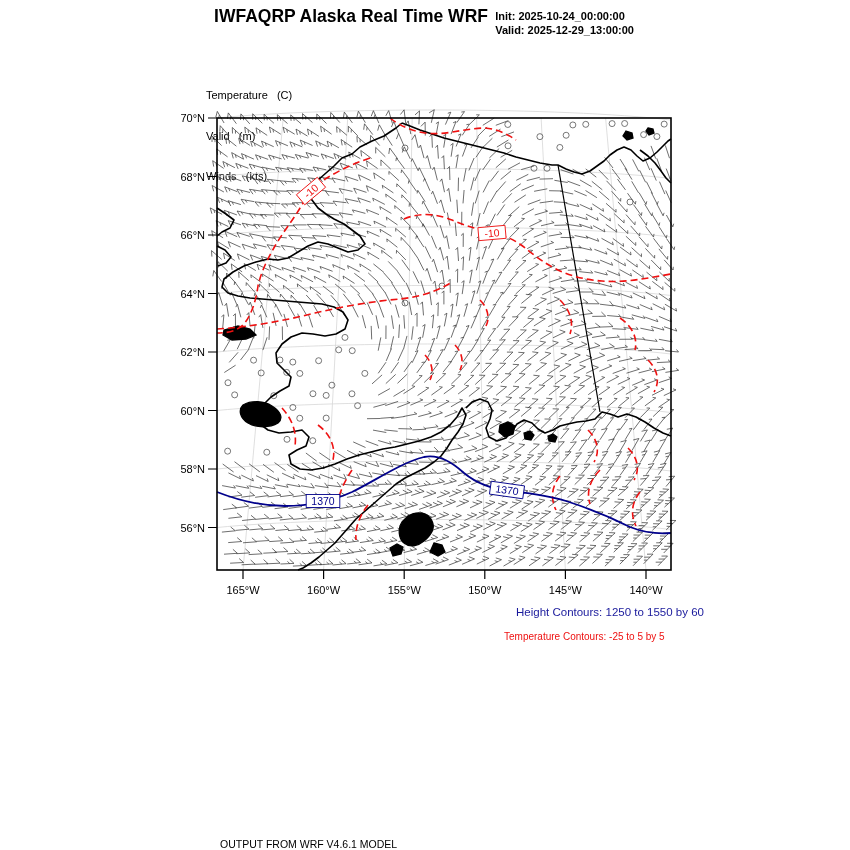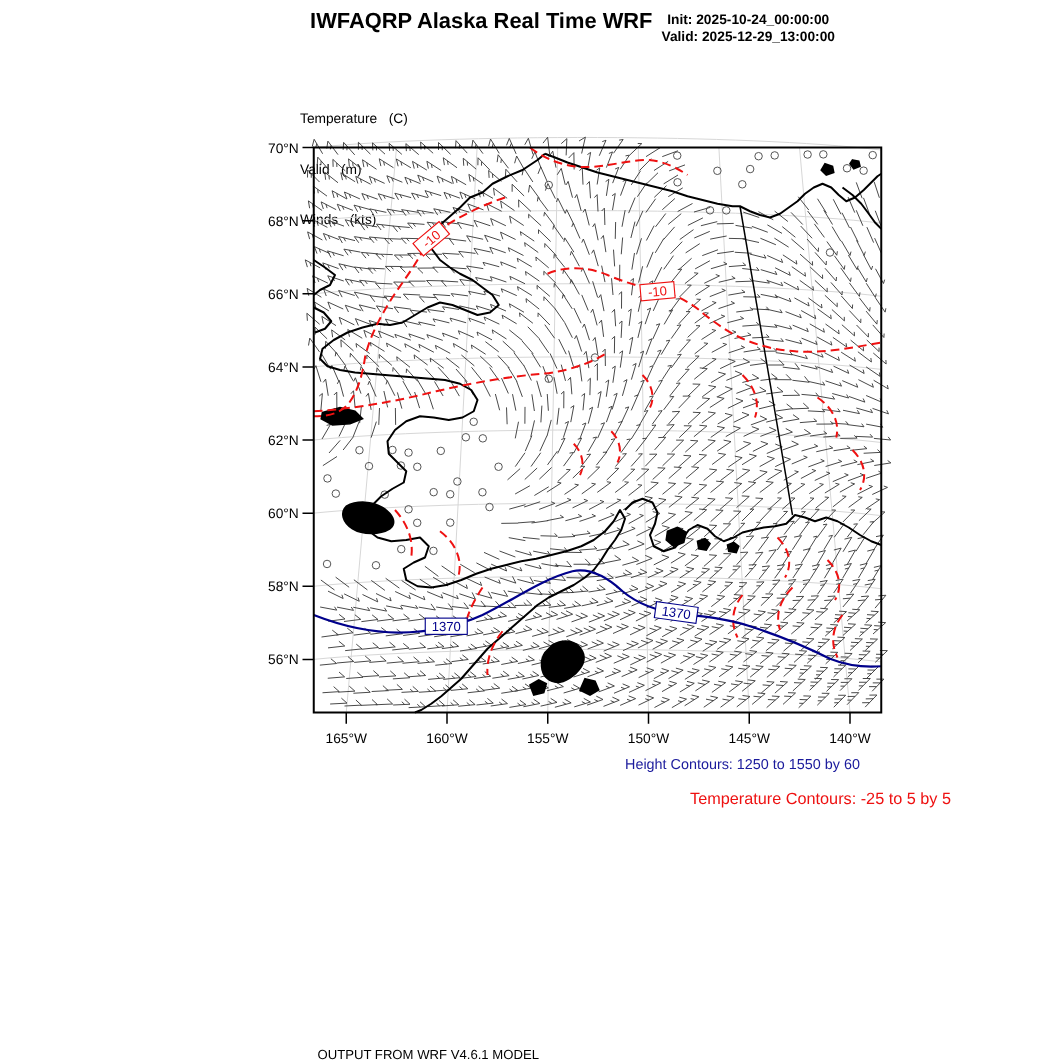--- a/index.html
+++ b/index.html
@@ -1,24 +1,24 @@
 <!DOCTYPE html>
 <html><head>
 <meta charset="utf-8">
 <style>
   html,body{margin:0;padding:0;background:#ffffff;}
   .page{position:relative;width:812px;height:850px;background:#ffffff;overflow:hidden;
-        font-family:"Liberation Sans", sans-serif;color:#000;margin-left:34px;}
+        font-family:"Liberation Sans", sans-serif;color:#000;}
   .title{position:absolute;left:351px;top:6px;transform:translateX(-50%);
          font-size:17.5px;font-weight:bold;white-space:nowrap;}
-  .initblock{position:absolute;right:178px;top:10px;text-align:center;
+  .initblock{position:absolute;right:178px;top:10px;text-align:left;
              font-size:11px;font-weight:bold;line-height:13.5px;white-space:nowrap;}
   .vars{position:absolute;left:206px;top:62px;font-size:11px;line-height:13.5px;white-space:pre;}
-  .legend-height{position:absolute;left:466px;top:606px;font-size:11.5px;white-space:nowrap;}
-  .legend-temp{position:absolute;left:518px;top:631px;font-size:13px;white-space:nowrap;}
+  .legend-height{position:absolute;left:516px;top:606px;font-size:11.5px;white-space:nowrap;}
+  .legend-temp{position:absolute;left:504px;top:631px;font-size:10px;white-space:nowrap;}
   .footer{position:absolute;left:220px;top:812px;font-size:10.5px;line-height:13px;white-space:pre;}
   svg{position:absolute;left:0;top:0;}
   svg text{font-family:"Liberation Sans", sans-serif;}
 </style>
 </head>
 <body>
 
 <div class="page">
   <div class="title">IWFAQRP Alaska Real Time WRF</div>
   <div class="initblock">

